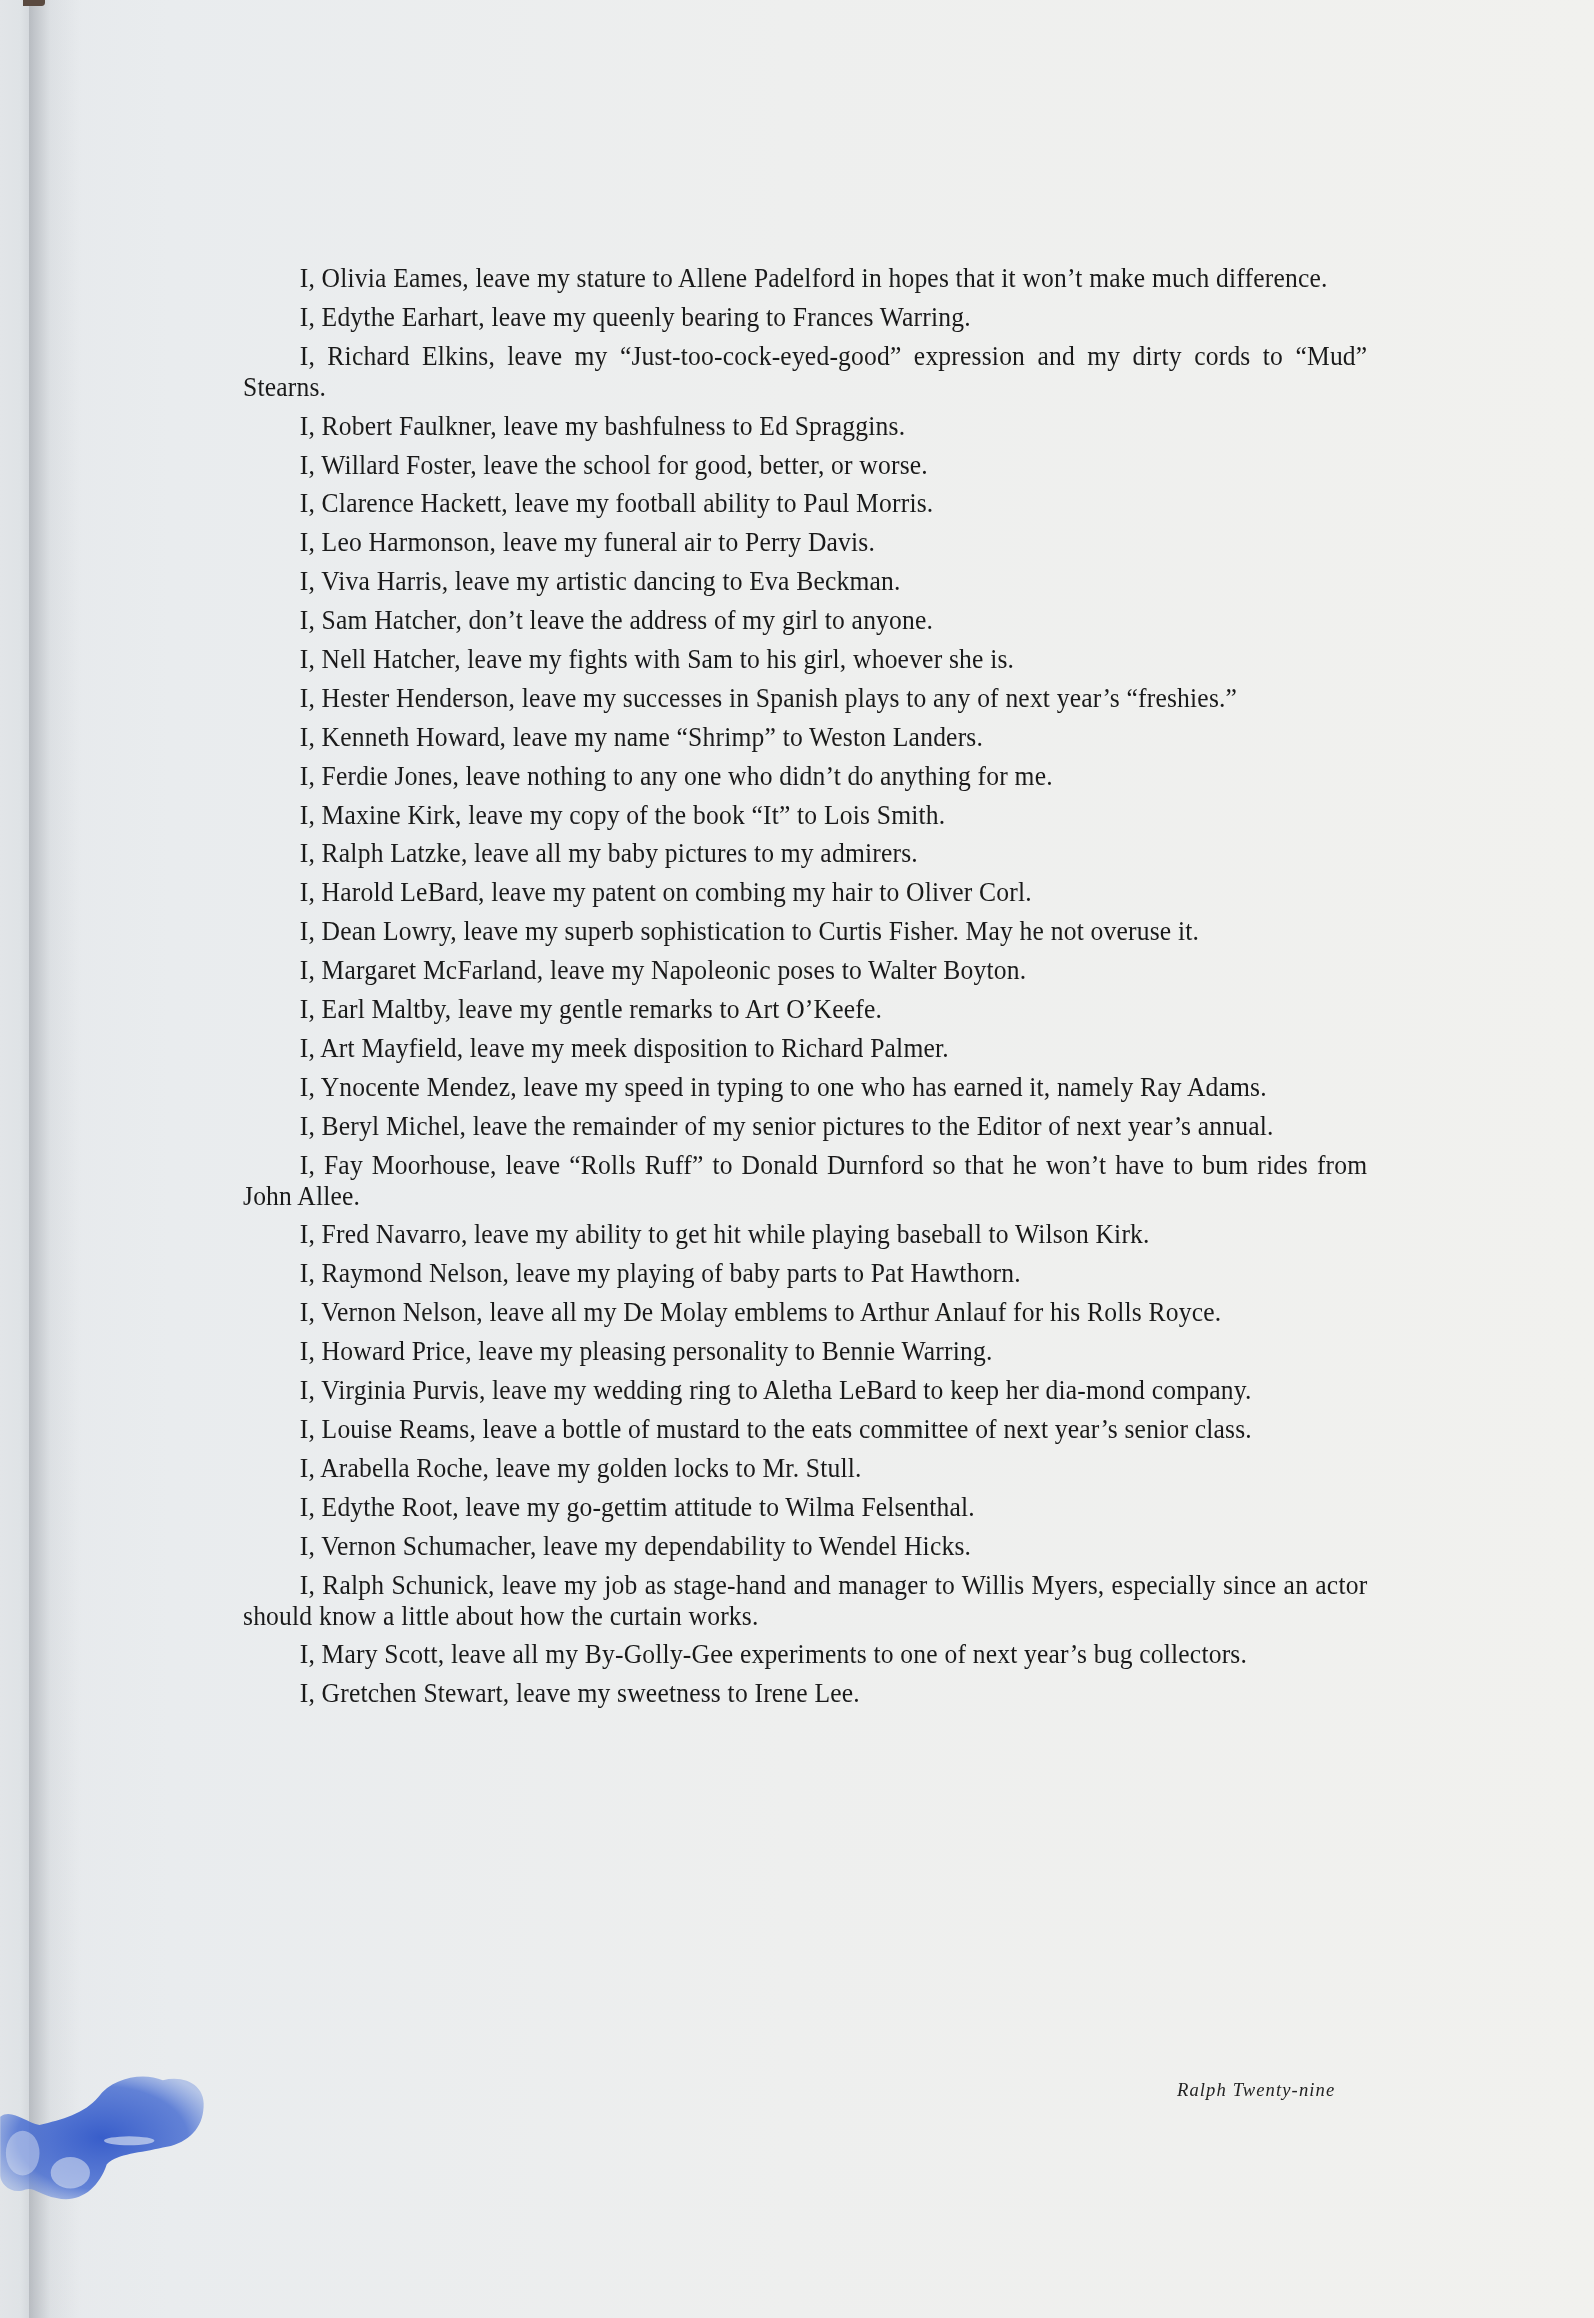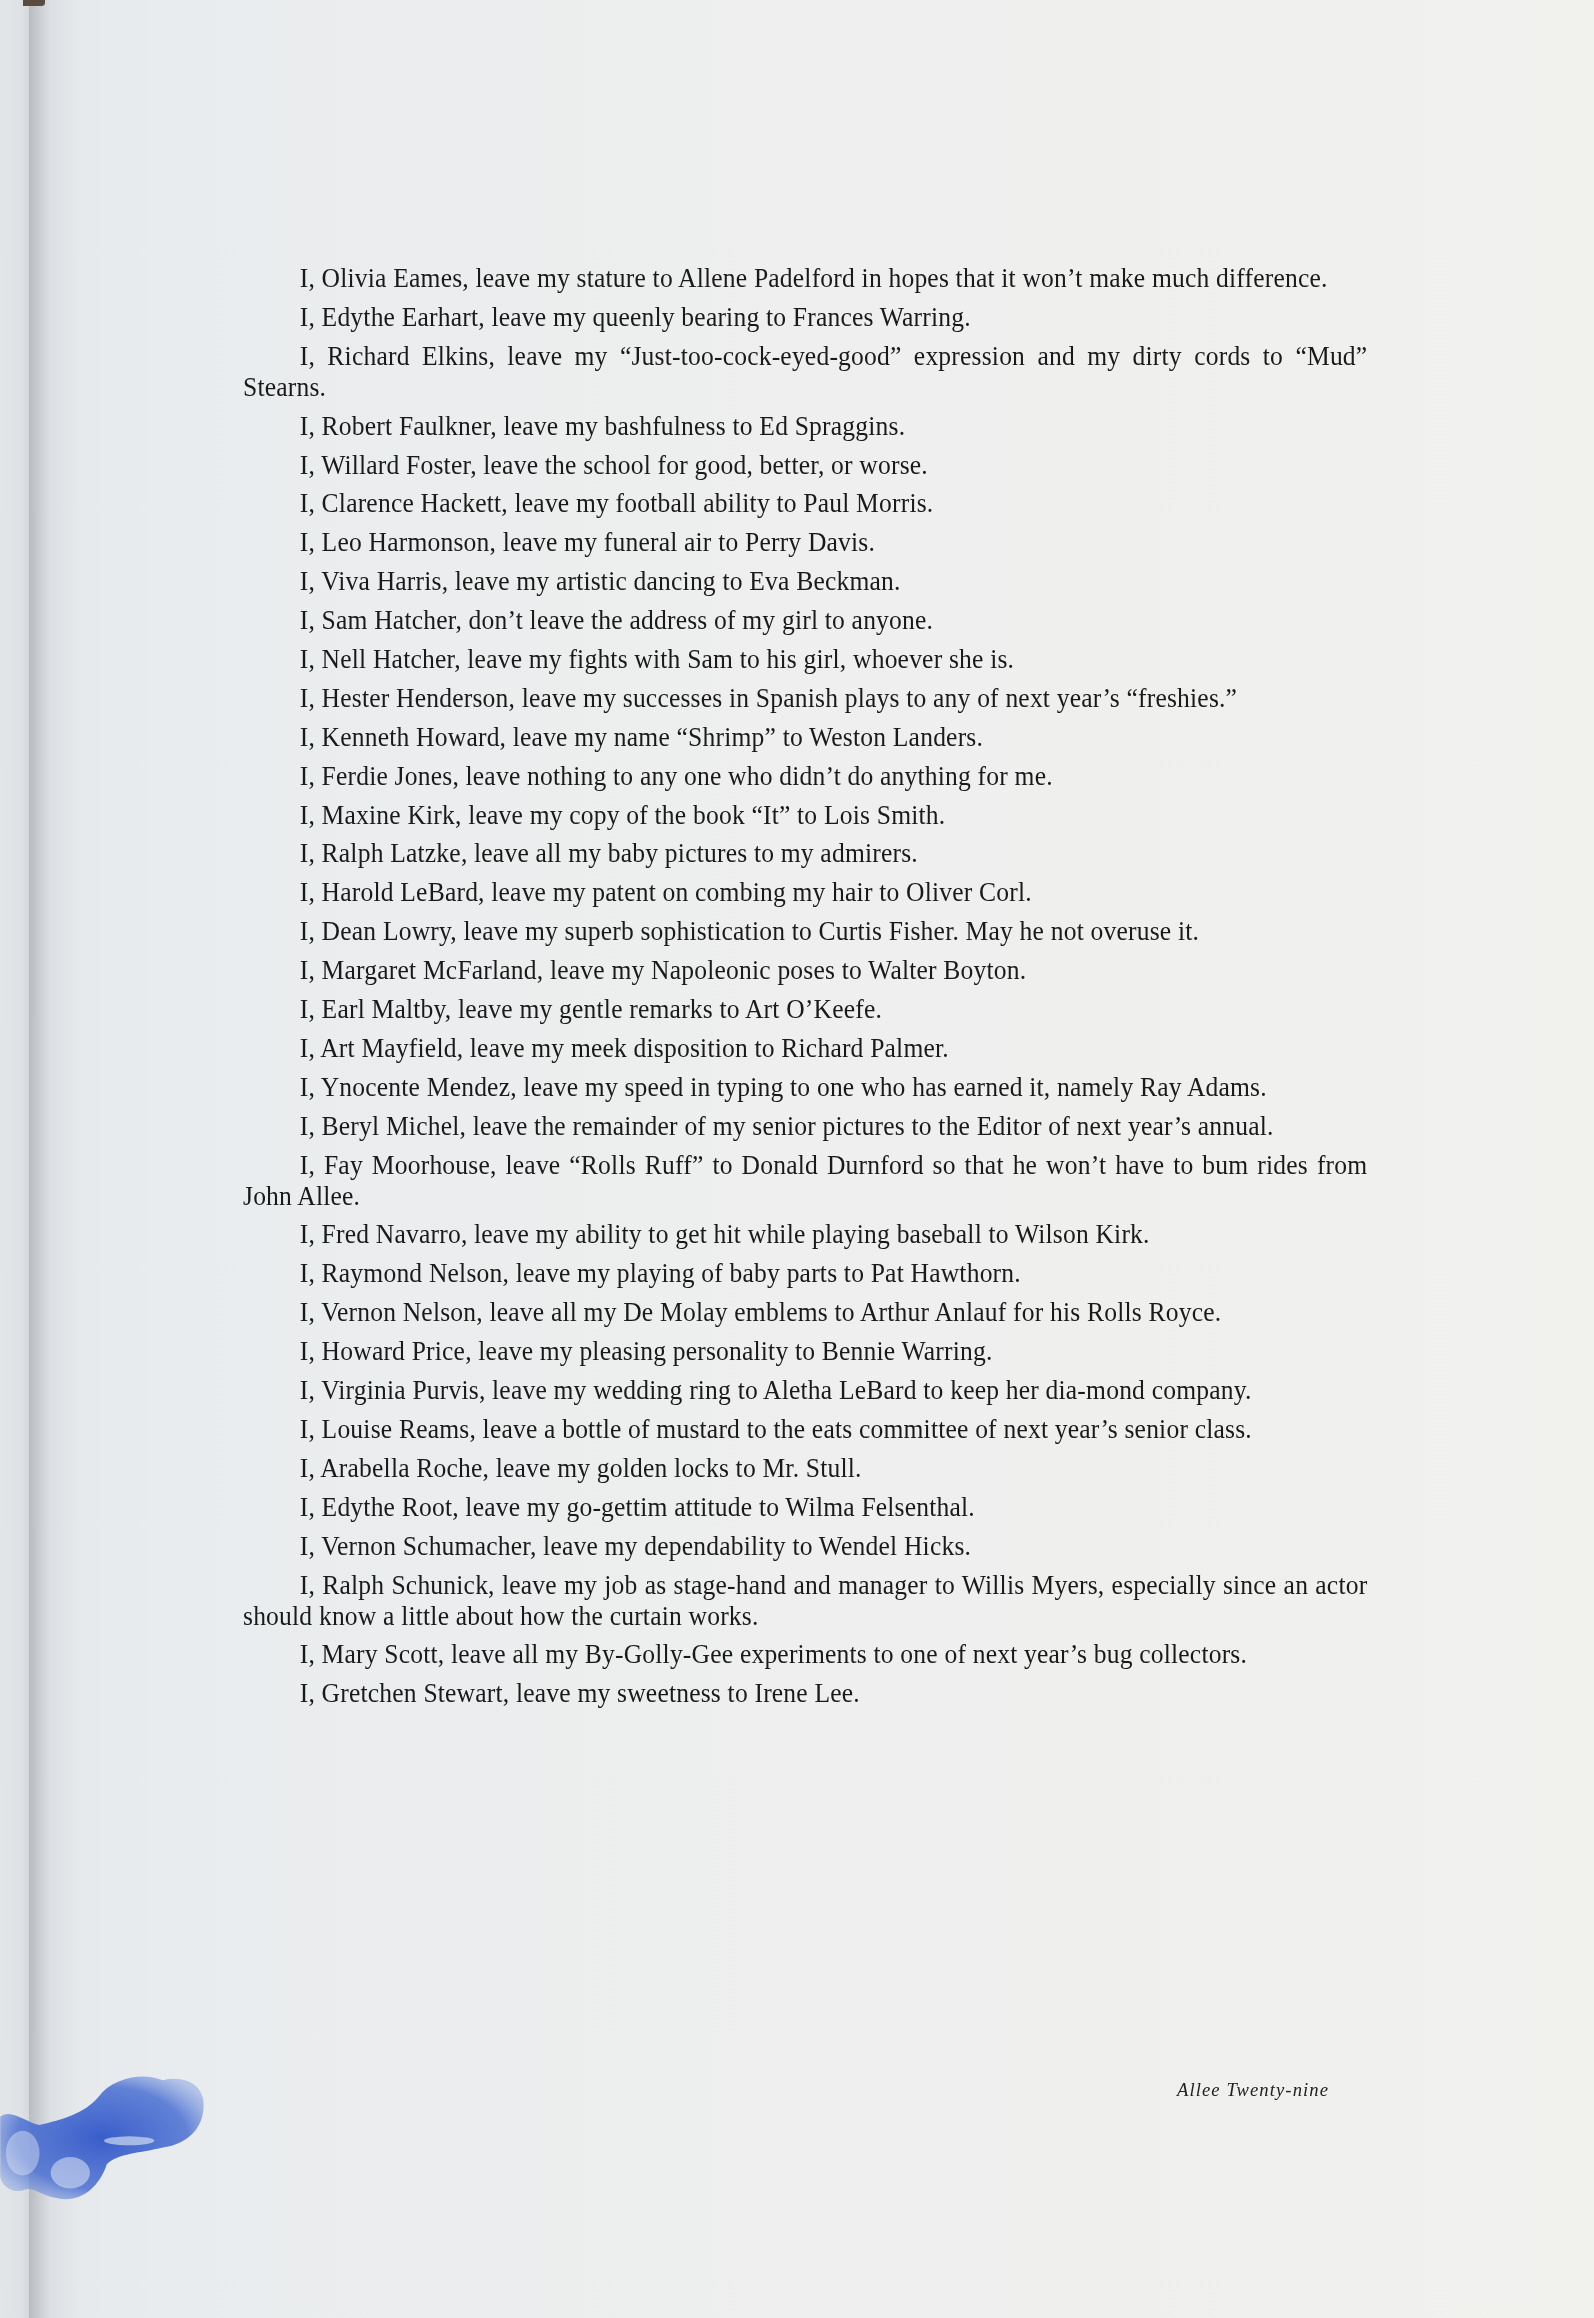--- a/index.html
+++ b/index.html
@@ -130,15 +130,15 @@
     <p class="bequest">I, Virginia Purvis, leave my wedding ring to Aletha LeBard to keep her dia-mond company.</p>
     <p class="bequest">I, Louise Reams, leave a bottle of mustard to the eats committee of next year’s senior class.</p>
     <p class="bequest single">I, Arabella Roche, leave my golden locks to Mr. Stull.</p>
     <p class="bequest single">I, Edythe Root, leave my go-gettim attitude to Wilma Felsenthal.</p>
     <p class="bequest single">I, Vernon Schumacher, leave my dependability to Wendel Hicks.</p>
     <p class="bequest">I, Ralph Schunick, leave my job as stage-hand and manager to Willis Myers, especially since an actor should know a little about how the curtain works.</p>
     <p class="bequest">I, Mary Scott, leave all my By-Golly-Gee experiments to one of next year’s bug collectors.</p>
     <p class="bequest single">I, Gretchen Stewart, leave my sweetness to Irene Lee.</p>
   </div>
 
-  <div class="page-number">Allee Twenty-nine</div>
+  <div class="page-number">Ralph Twenty-nine</div>
 </div>
 
 
 </body></html>

